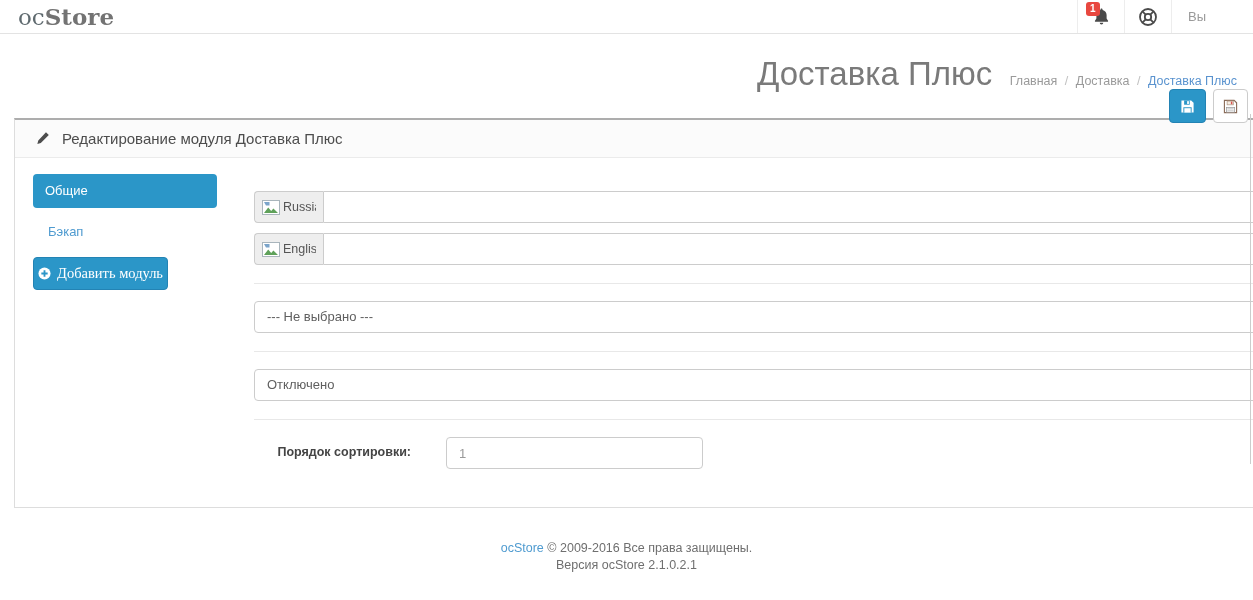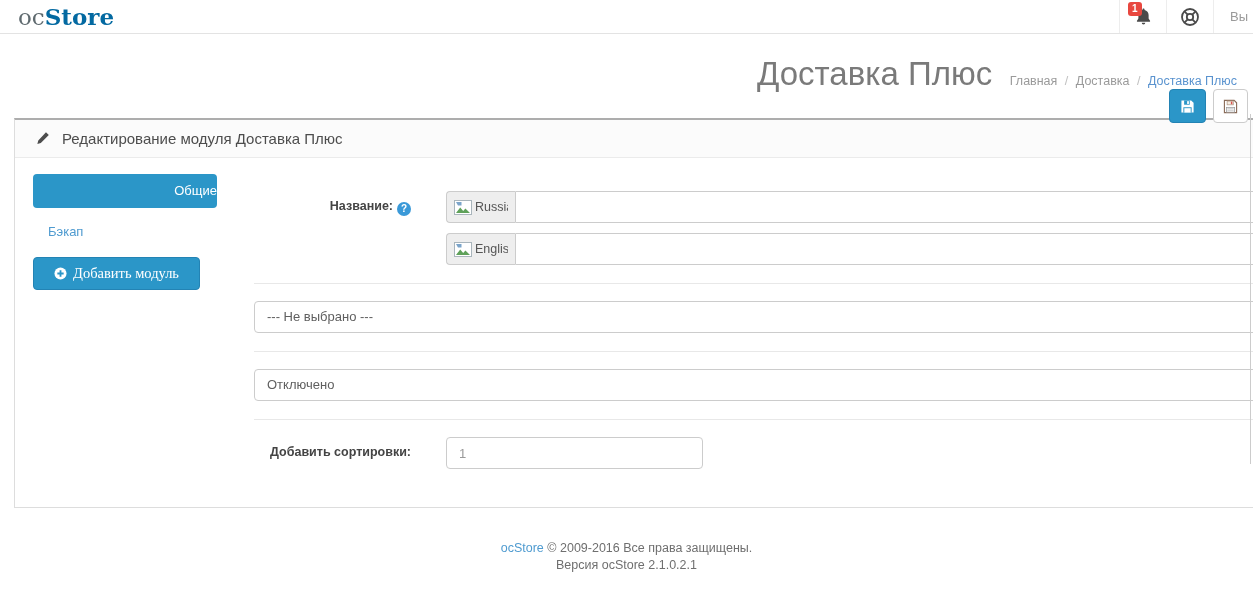--- a/index.html
+++ b/index.html
@@ -3,26 +3,26 @@
 <meta charset="utf-8">
 <style>
   * { margin:0; padding:0; box-sizing:border-box; }
   html,body { width:1253px; height:600px; overflow:hidden; background:#fff;
     font-family:"Liberation Sans", sans-serif; font-size:13px; color:#555; position:relative; }
 
   
   .topbar { height:34px; border-bottom:1px solid #e3e3e3; display:flex; align-items:center; background:#fff; }
   .logo { margin-left:18px; font-family:"DejaVu Serif", serif; font-size:23px; line-height:1; cursor:pointer; }
   .logo .oc { color:#5f6a6f; }
-  .logo .store { color:#0369a1; font-weight:600; }
+  .logo .store { color:#737373; font-weight:600; }
   .topbar-right { margin-left:auto; display:flex; height:100%; }
   .top-cell { width:47px; height:100%; border-left:1px solid #ededed; display:flex; align-items:center; justify-content:center; position:relative; cursor:pointer; }
   .badge { position:absolute; top:2px; left:8px; background:#e8473f; color:#fff; font-size:10px; font-weight:bold;
     border-radius:3px; padding:1px 4px; line-height:1.2; }
-  .user-cell { width:40px; border-left:1px solid #ededed; display:flex; align-items:center; padding-left:16px; color:#9a9a9a; font-size:13px; cursor:pointer; }
+  .user-cell { width:82px; border-left:1px solid #ededed; display:flex; align-items:center; padding-left:16px; color:#9a9a9a; font-size:13px; cursor:pointer; }
 
   
   .page-head { position:relative; padding:20px 16px 24px 16px;text-align:right; }
   .page-head h1 { display:inline; font-size:33px; font-weight:400; color:#7a7a7a; line-height:40px; }
   .breadcrumb { display:inline; margin-left:14px; font-size:12.5px; color:#b0b0b0; }
   .breadcrumb a { text-decoration:none; }
   .crumb { color:#9a9a9a; cursor:pointer; }
   .crumb-sep { color:#c0c0c0; margin:0 4px; }
   .crumb-active { color:#5a93cf; cursor:pointer; }
   .toolbar { position:absolute; top:55px; right:5px; display:flex; gap:7px; }
@@ -33,25 +33,25 @@
 
   
   .panel { margin-left:14px; width:1380px; border:1px solid #ddd; border-top:2px solid #adadad; background:#fff; }
   .panel-heading { background:#fbfbfb; border-bottom:1px solid #ebebeb; padding:10px 20px; font-size:15px; color:#4d4d4d;
     display:flex; align-items:center; gap:12px; }
   .panel-body { position:relative; padding:16px 20px 20px 20px; }
 
   
   .tabs-col { position:absolute; left:18px; top:16px; width:184px; }
   .tab-active { background:#2b96c8; color:#fff; border-radius:4px; height:34px; line-height:34px;
-    padding-left:12px; font-size:13px; cursor:pointer; margin-bottom:16px;text-align:right; }
+    padding-left:12px; font-size:13px; cursor:pointer; margin-bottom:16px; }
   .tab-link { display:block; color:#4f9bd0; text-decoration:none; padding-left:15px; font-size:13px;
     margin-bottom:18px; cursor:pointer; }
   .btn-add-module { display:inline-flex; align-items:center; gap:6px; background:#2b96c8; border:1px solid #2383b4;
-    border-radius:4px; color:#fff; height:33px; padding:0 20px; font-family:"Liberation Serif", serif;
+    border-radius:4px; color:#fff; height:33px; padding:0 4px; font-family:"Liberation Serif", serif;
     font-size:14.5px; cursor:pointer; }
 
   
   .form-col { margin-left:219px; }
   .form-row { display:flex; padding:17px 0 18px 0; border-bottom:1px solid #e8e8e8; }
   .form-row:last-child { border-bottom:none; }
   .label-col { width:192px; min-width:192px; padding-right:35px; padding-top:8px; text-align:right;
     font-weight:bold; font-size:12.5px; color:#444; }
   .input-col { flex:1; }
   .help-icon { display:inline-flex; width:14px; height:14px; border-radius:50%; background:#3a99d8; color:#fff;
@@ -164,23 +164,20 @@
               <path d="M7 3.6v6.8M3.6 7h6.8" stroke="#2b96c8" stroke-width="2"></path>
             </svg>
         </span>
         <span>Добавить модуль</span>
       </button>
     </div>
 
     <div class="form-col">
 
       <div class="form-row">
-        <div class="label-col">
-          <span>Название:</span><span class="help-icon">?</span>
-        </div>
         <div class="input-col">
           <div class="input-group">
             <span class="lang-addon">
               <span>
                 <svg class="icon-svg" width="18" height="15" viewBox="0 0 18 15">
                     <rect x="0.5" y="0.5" width="17" height="14" fill="#fff" stroke="#a9b5bc"></rect>
                     <path d="M2 2h5.5v3.5H4z" fill="#7ba4ca"></path>
                     <path d="M2 13l4.2-5.5 3 3.4 2.2-2.3 4.6 4.4z" fill="#5fa15a"></path>
                   </svg>
               </span>
@@ -210,21 +207,21 @@
         </div>
       </div>
 
       <div class="form-row">
         <div class="input-col">
           <div class="select-box">Отключено</div>
         </div>
       </div>
 
       <div class="form-row">
-        <div class="label-col">Добавить сортировки:</div>
+        <div class="label-col">Порядок сортировки:</div>
         <div class="input-col">
           <input class="sort-input" type="text" value="1" style="">
         </div>
       </div>
 
     </div>
   </div>
 </div>
 
 <div class="edge-line"></div>

